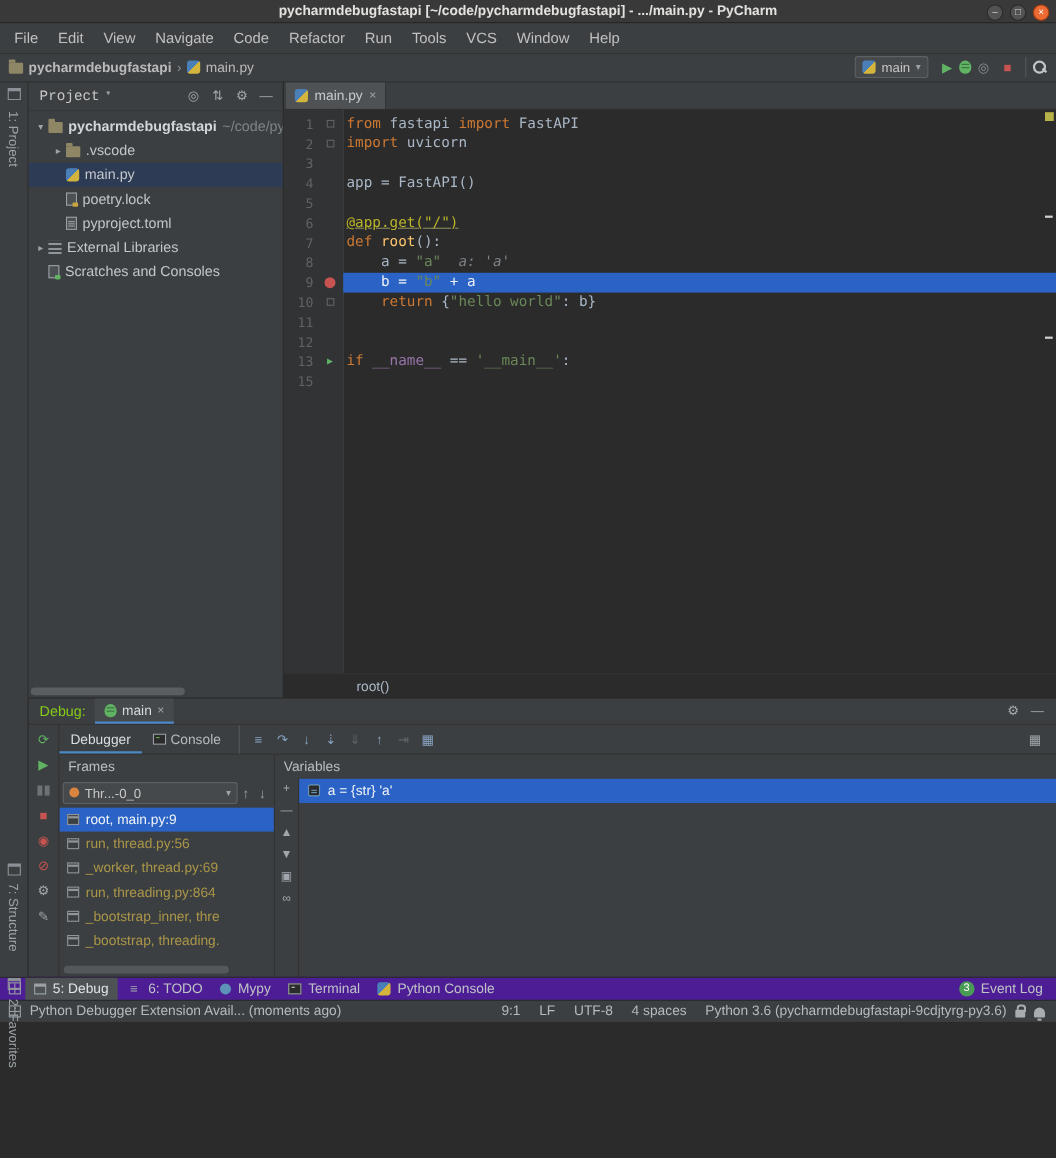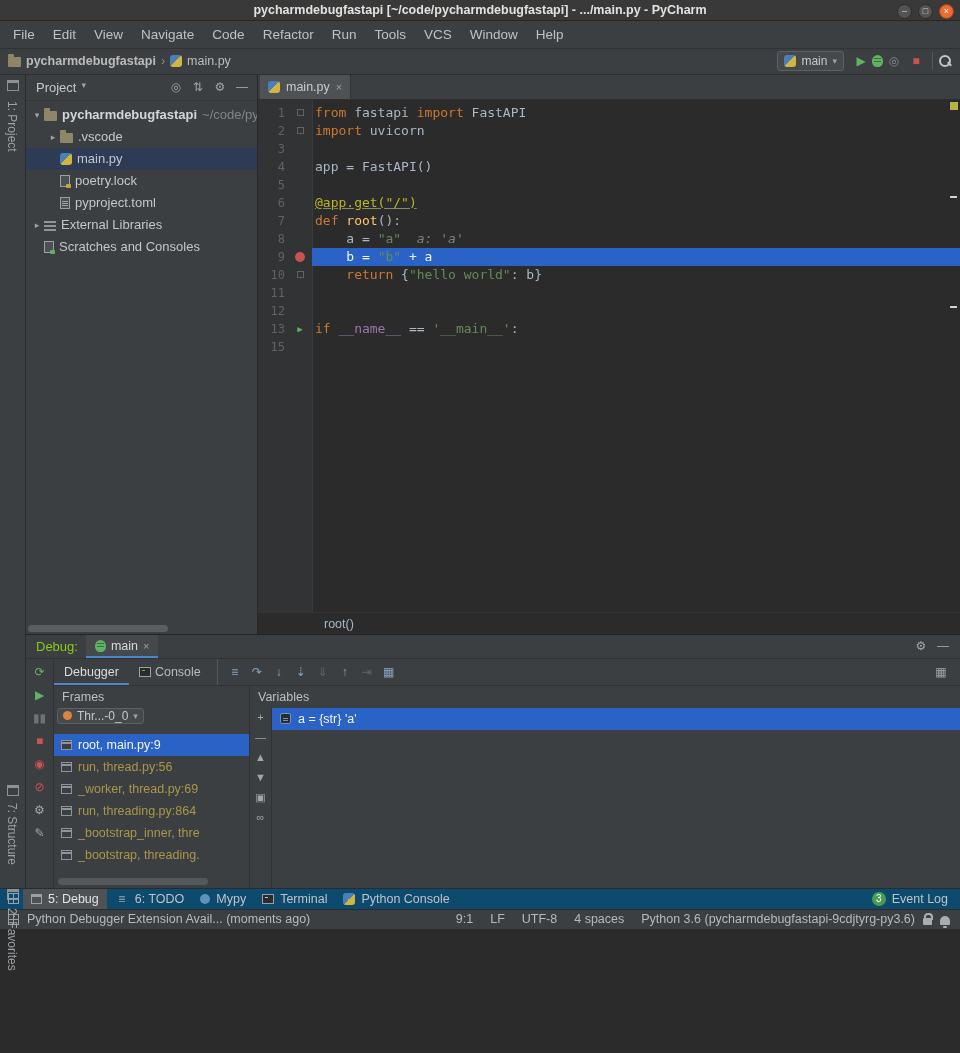--- a/index.html
+++ b/index.html
@@ -43,21 +43,21 @@
   .stripe { width:26px; background:#3c3f41; border-right:1px solid #2b2b2b; position:relative; flex:none;}
   .v-label { writing-mode:vertical-rl; font-size:12px; color:#9da2a6; position:absolute; left:5px; white-space:nowrap;}
   .stripe-ico { width:12px; height:11px; border:1px solid #8b9196; border-top-width:3px; position:absolute; left:7px;}
   .content-right { flex:1; display:flex; flex-direction:column; min-width:0;}
   .main-row { height:559px; display:flex; min-width:0;}
 
   
   .project-panel { width:232px; flex:none; background:#3c3f41; border-right:1px solid #282828;
                    display:flex; flex-direction:column; position:relative; }
   .pp-header { height:26px; display:flex; align-items:center; padding:0 4px 0 10px; border-bottom:1px solid #353839;}
-  .pp-title { display:flex; align-items:flex-start; gap:5px; color:#c7c7c7; }
+  .pp-title { display:flex; align-items:flex-start; gap:5px; color:#c7c7c7;font-family:Liberation Mono, monospace; }
   .pp-icons { margin-left:auto; display:flex; }
   .tree { flex:1; padding-top:3px; overflow:hidden; }
   .tree-row { height:22px; display:flex; align-items:center; white-space:nowrap; overflow:hidden; }
   .tree-row.selected { background:#2d3b55; }
   .tw-arrow { width:14px; text-align:center; font-size:9px; color:#9da2a6; flex:none;}
   .tree-label { margin-left:5px; color:#c3c7ca; }
   .tree-label.bold { font-weight:bold; color:#d3d6d9;}
   .tree-sub { margin-left:5px; color:#7e8487; }
   .pp-hscroll { position:absolute; bottom:2px; left:2px; width:140px; height:7px; background:#5a5e61; border-radius:4px;}
 
@@ -141,42 +141,42 @@
   .dbg-toolbar { height:27px; display:flex; align-items:stretch; border-bottom:1px solid #323232;}
   .dbg-tab { display:flex; align-items:center; padding:0 10px; color:#b6babd; font-size:12.5px;}
   .dbg-tab.active { box-shadow:inset 0 -2px 0 #4a88c7; color:#dadde0;}
   .dbg-steps { display:flex; align-items:center; border-left:1px solid #55585a; margin-left:6px; padding-left:6px;}
   .dbg-steps .gly.disabled { color:#5f6468; }
   .dbg-steps .gly.blue { color:#87a3c3; }
   .dbg-right-icon { margin-left:auto; display:flex; align-items:center; padding-right:8px;}
   .dbg-content { flex:1; display:flex; min-height:0;}
   .frames-panel { width:196px; flex:none; border-right:1px solid #323232; display:flex; flex-direction:column; position:relative;}
   .panel-title { height:22px; line-height:22px; padding-left:8px; color:#bbbfc2; font-size:12.5px;}
-  .thread-row { height:26px; display:flex; align-items:flex-start; padding:0 3px; gap:15px;flex-direction:column;}
+  .thread-row { height:26px; display:flex; align-items:center; padding:0 3px; gap:0;}
   .thread-combo { flex:1; height:20px; background:#45494b; border:1px solid #5e6164; border-radius:3px;
                   display:flex; align-items:center; gap:5px; padding:0 5px; font-size:12px; color:#c7c7c7; min-width:0;}
   .thread-combo span.txt { overflow:hidden; white-space:nowrap; flex:1;}
   .frame-nav .gly { width:15px; }
   .frames-list { flex:1; overflow:hidden; }
   .frame-row { height:22px; display:flex; align-items:center; gap:6px; padding-left:7px; white-space:nowrap; overflow:hidden;}
   .frame-row .frame-label { color:#ab9648; font-size:12.5px; }
   .frame-row.selected { background:#2a63c5; }
   .frame-row.selected .frame-label { color:#f0f3f7; }
   .frames-hscroll { position:absolute; bottom:3px; left:4px; width:150px; height:7px; background:#55585b; border-radius:4px;}
   .vars-panel { flex:1; display:flex; flex-direction:column; min-width:0;}
   .vars-body { flex:1; display:flex; min-height:0;}
   .watch-col { width:22px; flex:none; border-right:1px solid #323232; display:flex; flex-direction:column;
                align-items:center; padding-top:3px; gap:7px;}
   .watch-col .gly { width:18px; line-height:13px; font-size:11px;}
   .vars-list { flex:1; min-width:0;}
   .var-row { height:22px; display:flex; align-items:center; gap:7px; padding-left:8px; background:#2a63c5; color:#f0f3f7;
              font-size:12.5px;}
 
   
-  .bottom-bar { height:22px; background:#0c4a6e; border-top:1px solid #2b2b2b; display:flex; align-items:center; padding:0 8px; gap:4px;}
+  .bottom-bar { height:22px; background:#4c1d95; border-top:1px solid #2b2b2b; display:flex; align-items:center; padding:0 8px; gap:4px;}
   .bb-item { display:flex; align-items:center; gap:6px; padding:0 8px; height:100%; font-size:12.5px; color:#bfc3c6;}
   .bb-item.active { background:#4e5254; color:#e0e3e6; }
   .event-log { margin-left:auto; display:flex; align-items:center; gap:6px; font-size:12.5px; color:#bfc3c6; padding-right:4px;}
   .badge { width:14px; height:14px; border-radius:50%; background:#499c54; color:#fff; font-size:10px;
            line-height:14px; text-align:center; }
   .status-bar { height:23px; background:#3c3f41; border-top:1px solid #2b2b2b; display:flex; align-items:center;
                 padding:0 10px 0 8px; gap:8px; font-size:12.5px; color:#b6babd;}
   .status-items { margin-left:auto; display:flex; align-items:center; gap:17px; }
 </style>
 </head>

